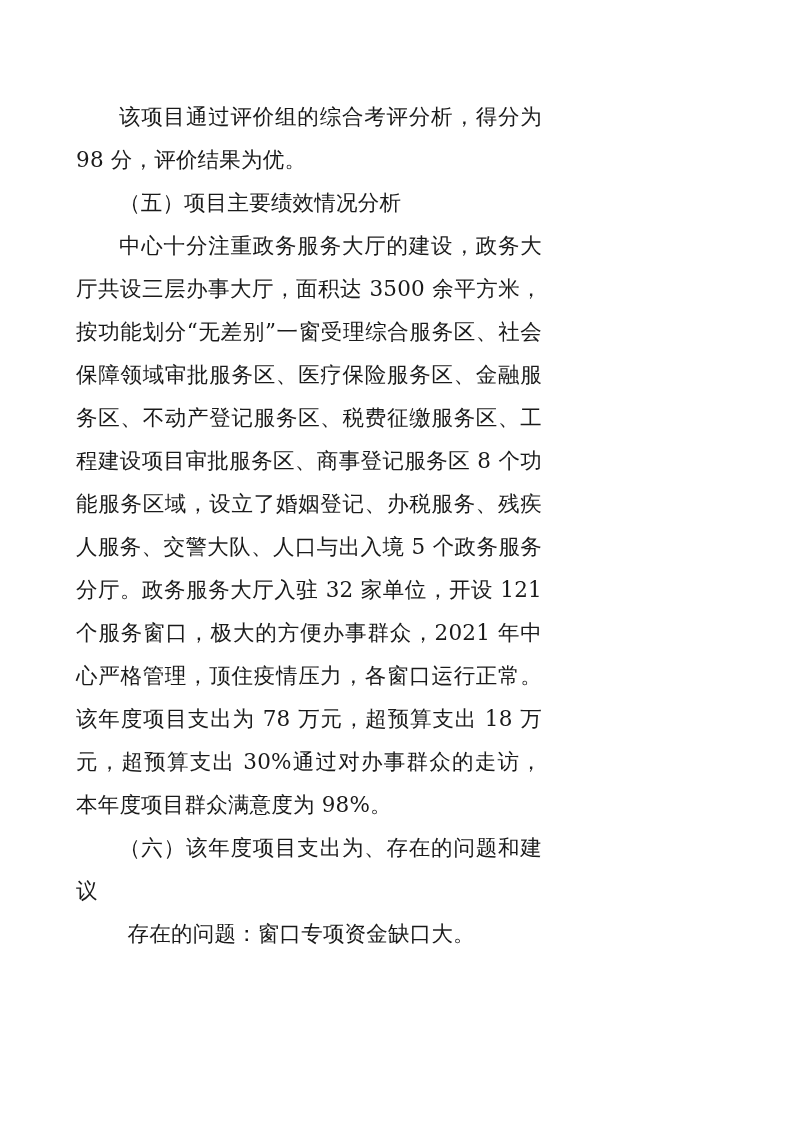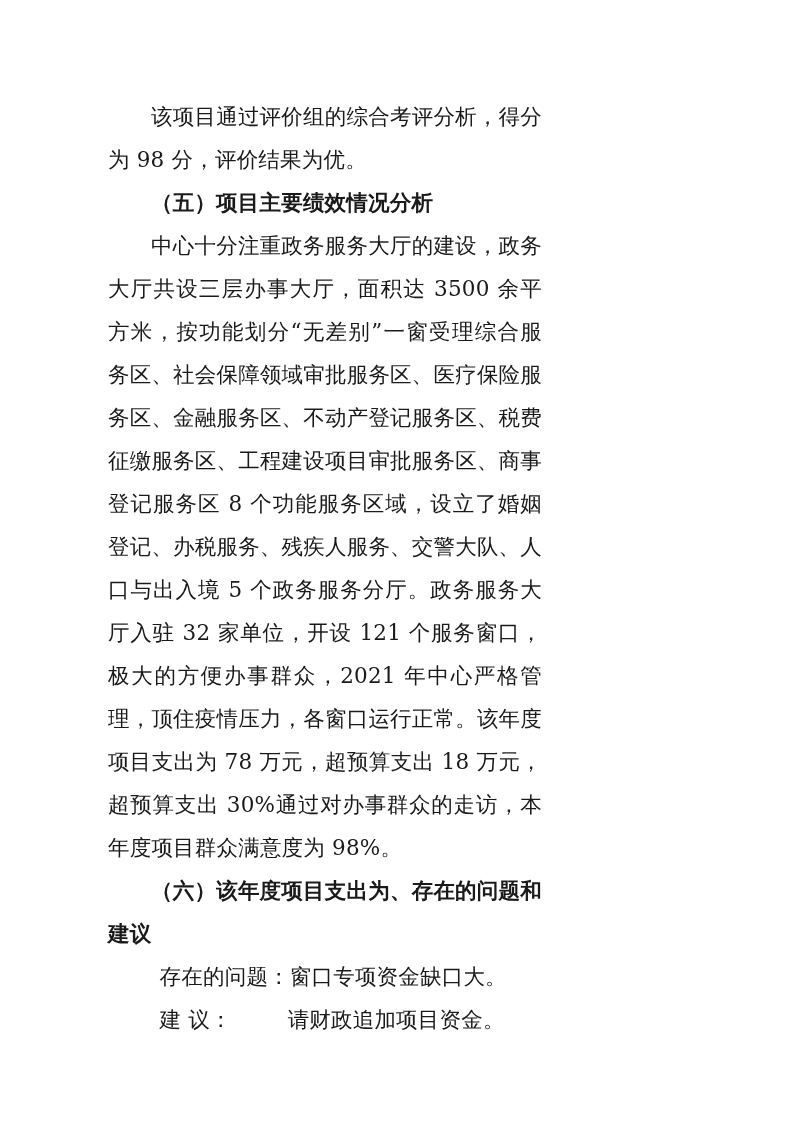--- a/index.html
+++ b/index.html
@@ -15,52 +15,50 @@
     color: #1a1a1a;
     overflow: hidden;
   }
   .page {
     position: absolute;
     top: 0;
     left: 0;
     width: 650px;
     height: 1122px;
     box-sizing: border-box;
-    padding: 95px 108px 60px 108px;
+    padding: 95px 108px 60px 76px;
   }
   .doc-body {
     font-size: 21.5px;
     line-height: 43px;
     letter-spacing: 0.2px;
     text-align: justify;
     text-justify: inter-ideograph;
   }
   p {
     margin: 0;
   }
   .para {
     text-indent: 2em;
   }
   .para-heading {
     text-indent: 2em;
-    font-weight: bold;
   }
   .para-sub {
     text-indent: 2.4em;
   }
   .para-sub-wide .gap {
     display: inline-block;
     width: 2.6em;
   }
 </style>
 </head>
 <body>
 
 <div class="page">
   <div class="doc-body">
     <p class="para">该项目通过评价组的综合考评分析，得分为 98 分，评价结果为优。</p>
     <p class="para-heading">（五）项目主要绩效情况分析</p>
     <p class="para">中心十分注重政务服务大厅的建设，政务大厅共设三层办事大厅，面积达 3500 余平方米，按功能划分“无差别”一窗受理综合服务区、社会保障领域审批服务区、医疗保险服务区、金融服务区、不动产登记服务区、税费征缴服务区、工程建设项目审批服务区、商事登记服务区 8 个功能服务区域，设立了婚姻登记、办税服务、残疾人服务、交警大队、人口与出入境 5 个政务服务分厅。政务服务大厅入驻 32 家单位，开设 121 个服务窗口，极大的方便办事群众，2021 年中心严格管理，顶住疫情压力，各窗口运行正常。该年度项目支出为 78 万元，超预算支出 18 万元，超预算支出 30%通过对办事群众的走访，本年度项目群众满意度为 98%。</p>
     <p class="para-heading">（六）该年度项目支出为、存在的问题和建议</p>
     <p class="para-sub">存在的问题：窗口专项资金缺口大。</p>
-    <p class="para-sub para-sub-wide"><span>建 议：</span><span class="gap"></span><span>请财政追加项目资金。</span></p>
   </div>
 </div>
 
 </body></html>

